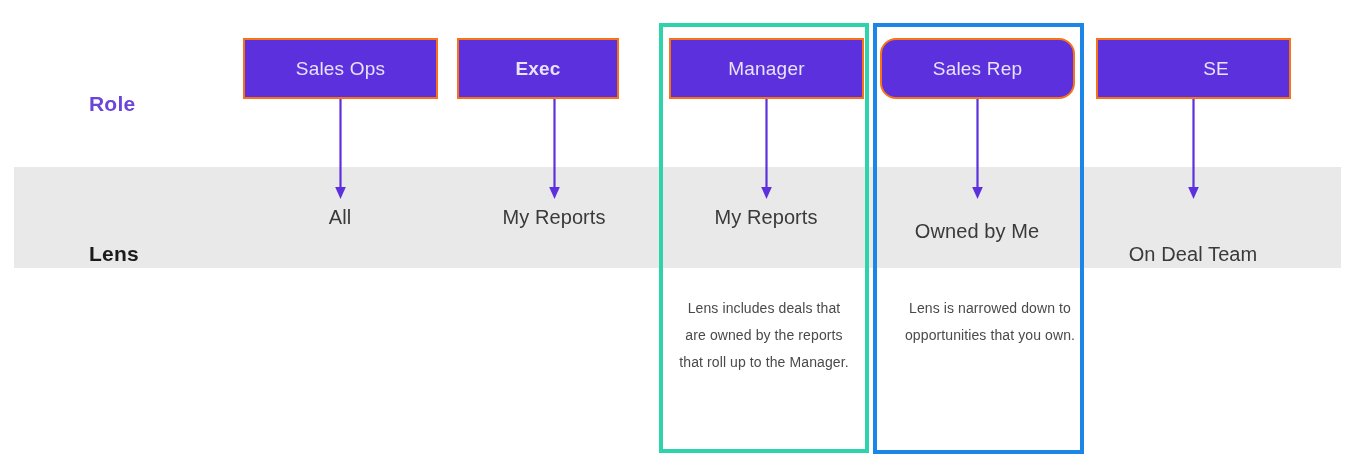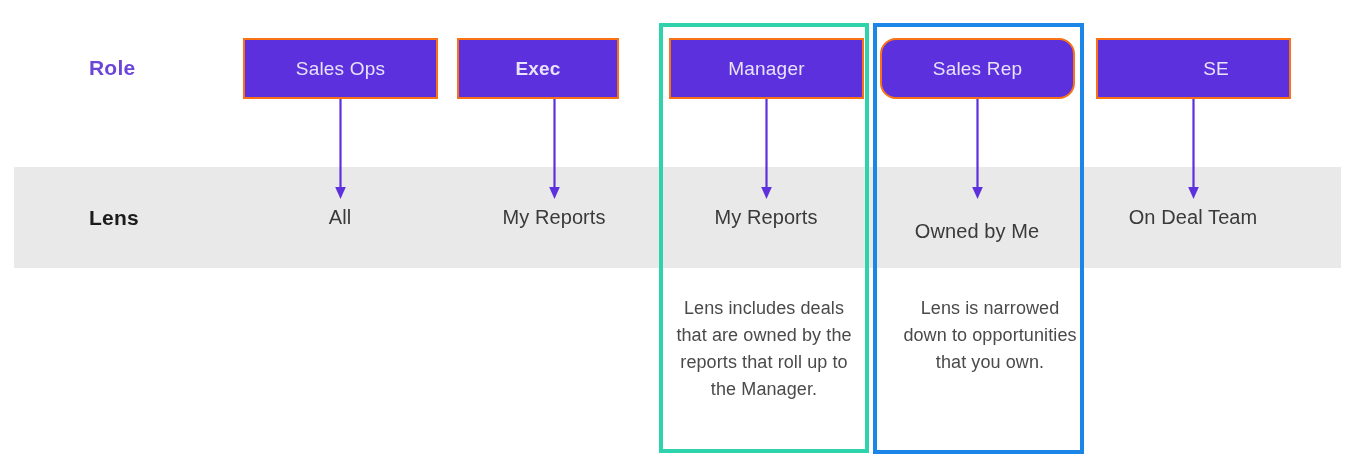--- a/index.html
+++ b/index.html
@@ -33,20 +33,21 @@
     background: #e9e9e9;
   }
 
   
   .row-label {
     position: absolute;
     font-size: 21px;
     font-weight: bold;
     letter-spacing: .2px;
     white-space: nowrap;
+    margin-top: 36px;
   }
   .row-label.role {
     color: #6a45d8;
     left: 89px;
     top: 56px;
   }
   .row-label.lens {
     color: #1b1b1b;
     left: 89px;
     top: 206px;
@@ -112,21 +113,21 @@
     width: 211px;
     height: 431px;
     border: 4px solid #1b86e8;
   }
 
   
   .note {
     position: absolute;
     top: 295px;
     width: 176px;
-    font-size: 18px;
+    font-size: 14px;
     line-height: 27px;
     color: #4a4a4a;
     text-align: center;
     letter-spacing: .1px;
   }
   .note.teal-note { left: 676px; }
   .note.blue-note { left: 890px; margin-left: 12px; }
 </style>
 </head>
 <body>
@@ -189,15 +190,15 @@
 
   <div class="role-box" style="left:1096px;width:195px;padding-left:45px;">
     <span>SE</span>
   </div>
   <div class="arrow" style="left:1193px;">
     <svg width="13" height="101" viewBox="0 0 13 101" xmlns="http://www.w3.org/2000/svg">
       <line x1="6.5" y1="0" x2="6.5" y2="90" stroke="#5c30dc" stroke-width="2.2"></line>
       <polygon points="6.5,100 1.2,88 11.8,88" fill="#5c30dc"></polygon>
     </svg>
   </div>
-  <div class="lens-value" style="left:1193px;">On Deal Team</div>
+  <div class="lens-value" style="left:1193px;margin-top:37px;">On Deal Team</div>
 
 </div>
 
 </body></html>

